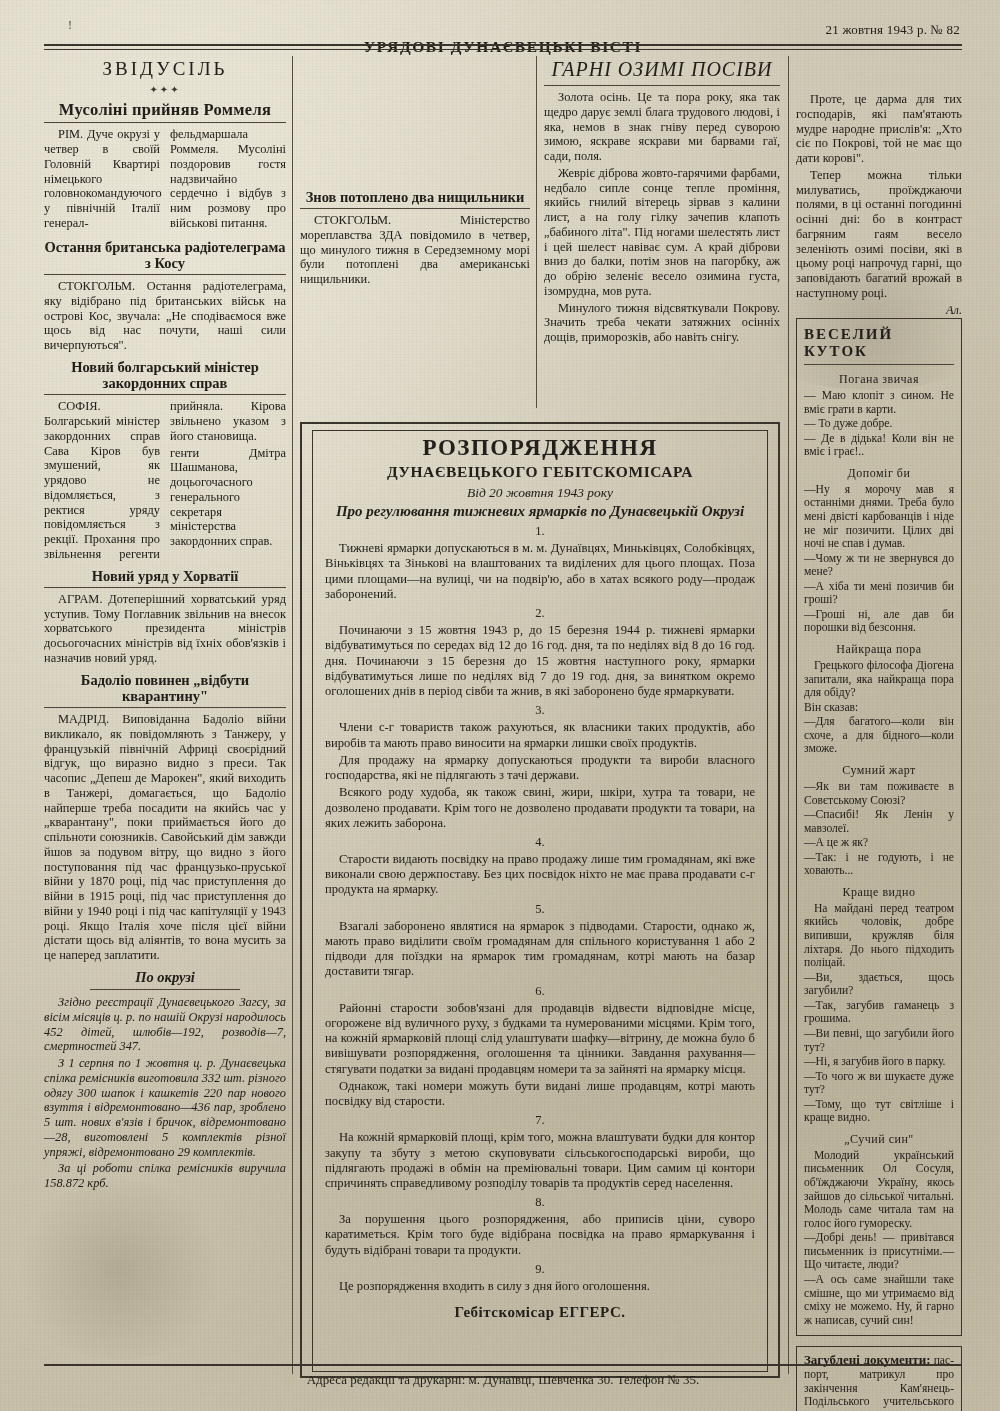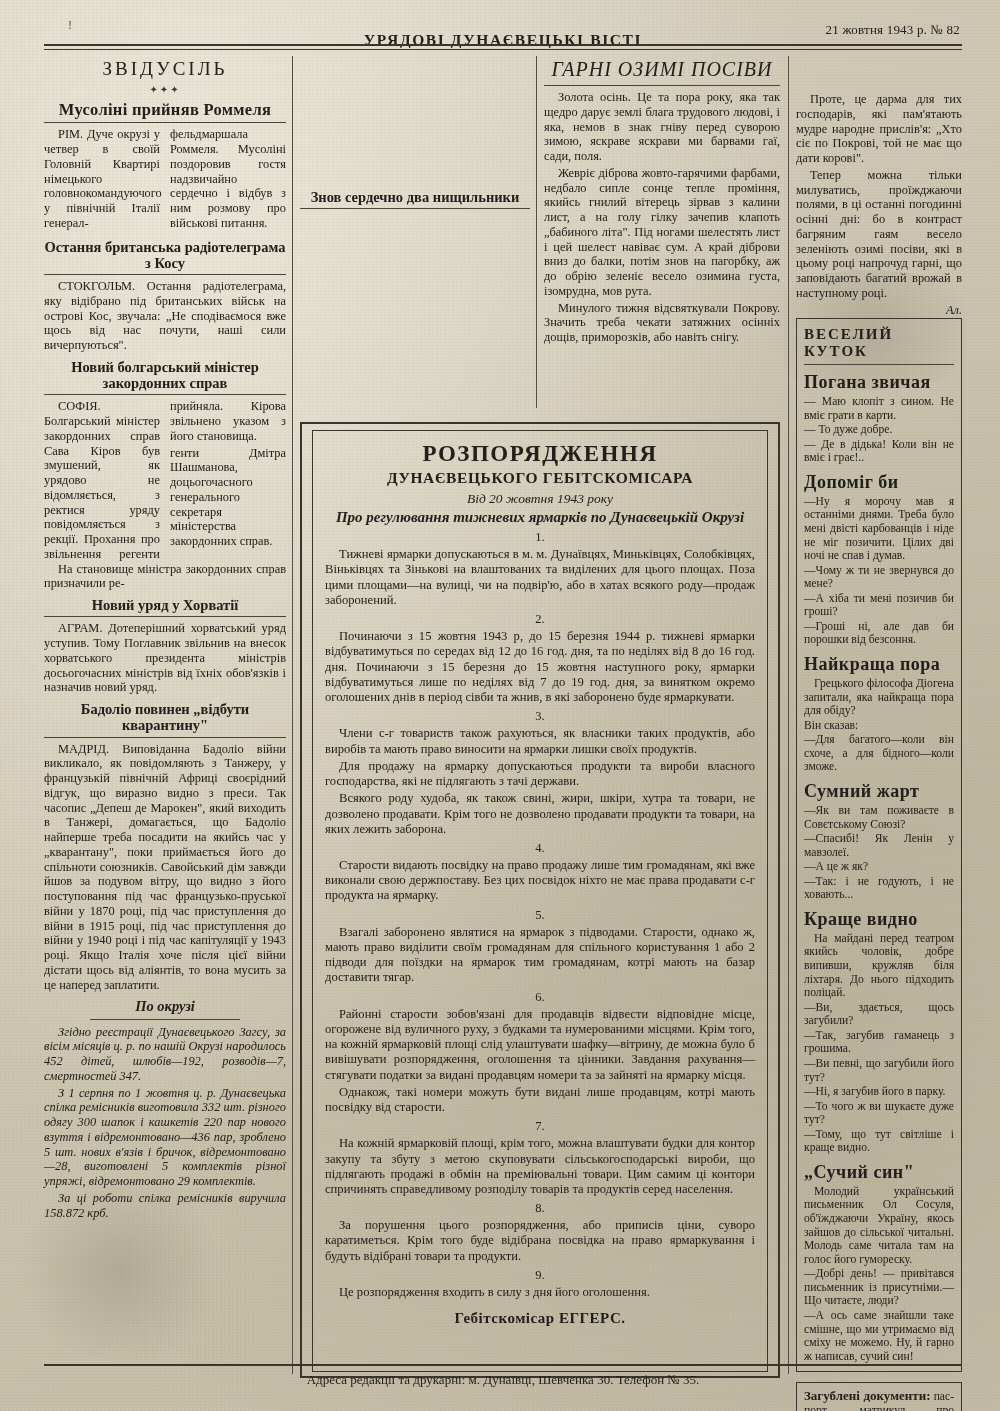--- a/index.html
+++ b/index.html
@@ -26,21 +26,21 @@
     pointer-events:none;
     opacity:.8;
   }
   .sheet{position:absolute;left:44px;top:18px;width:918px;height:1378px;}
 
   
   .masthead{
     position:absolute;left:0;top:0;width:918px;height:34px;
   }
   .mast-title{
-    position:absolute;left:0;right:0;top:13px;text-align:center;
+    position:absolute;left:0;right:0;top:20px;text-align:center;
     font-weight:bold;font-size:15.5px;letter-spacing:1.6px;
   }
   .mast-date{
     position:absolute;right:2px;top:4px;font-size:13px;letter-spacing:.2px;
   }
   .mast-left-mark{position:absolute;left:24px;top:0px;font-size:12px;color:#4a453c;}
   .rule-double{
     position:absolute;left:0;top:26px;width:918px;
     border-top:2px solid #3a352c;border-bottom:1px solid #3a352c;height:3px;
   }
@@ -76,37 +76,37 @@
   p.body.noind{text-indent:0;}
   .twocol{column-count:2;column-gap:10px;column-rule:none;}
   .ital{font-style:italic;}
   .sig{text-align:right;font-style:italic;font-size:12.4px;margin-top:2px;}
 
   
   .decree{
     position:absolute;left:256px;top:404px;width:480px;height:956px;
     border:2px solid #3a352c;padding:6px 10px 4px 10px;box-sizing:border-box;
   }
-  .decree-inner{border:1px solid #3a352c;height:100%;box-sizing:border-box;padding:8px 12px;}
+  .decree-inner{border:1px solid #3a352c;height:100%;box-sizing:border-box;padding:2px 12px;}
   .d-title{text-align:center;font-weight:bold;font-size:23px;letter-spacing:1.5px;margin:2px 0 2px;}
   .d-sub{text-align:center;font-weight:bold;font-size:15.5px;letter-spacing:.6px;margin:0 0 4px;}
   .d-date{text-align:center;font-style:italic;font-size:13.5px;margin:2px 0 2px;}
   .d-about{text-align:center;font-style:italic;font-weight:bold;font-size:15px;line-height:1.15;margin:0 0 4px;}
   .d-num{text-align:center;font-size:12.5px;margin:4px 0 2px;}
   .d-sign{text-align:center;font-weight:bold;font-size:15px;letter-spacing:.5px;margin-top:10px;}
   .decree p.body{font-size:12.6px;line-height:1.21;}
 
   
   .boxed{
     border:1px solid #3a352c;padding:5px 7px 7px 7px;box-sizing:border-box;
   }
   .kutok-title{
     text-align:left;font-weight:bold;font-size:15px;letter-spacing:2px;margin:2px 0 4px;
   }
-  .joke-title{font-weight:bold;font-size:18px;margin:7px 0 2px;letter-spacing:.5px;}
+  .joke-title{text-align:center;font-weight:normal;font-size:12px;margin:7px 0 2px;letter-spacing:.5px;}
   .joke p{font-size:11.6px;line-height:1.17;margin:0 0 1px 0;text-align:justify;text-indent:10px;}
   .joke p.d{text-indent:0;}
   .docs-title{font-weight:bold;font-size:13px;}
   .docs p{font-size:11.6px;line-height:1.18;margin:0;text-align:justify;}
 
   
   .footer{
     position:absolute;left:0;bottom:8px;width:918px;text-align:center;font-size:13px;
   }
   .footer-rule{position:absolute;left:0;bottom:30px;width:918px;border-top:2px solid #3a352c;height:0;}
@@ -151,21 +151,20 @@
       <h3 class="head small">Остання британська радіотелеграма з Косу</h3>
       <div class="hr-thin"></div>
       <p class="body">СТОКГОЛЬМ. Остання радіотелеграма, яку відібрано під британських військ на острові Кос, звучала: „Не сподіваємося вже щось від нас почути, наші сили вичерпуються".</p>
 
       <h3 class="head small">Новий болгарський міністер закордонних справ</h3>
       <div class="hr-thin"></div>
       <div class="twocol">
         <p class="body">СОФІЯ. Болгарський міністер закордонних справ Сава Кіров був змушений, як урядово не відомляється, з ректися уряду повідомляється з рекції. Прохання про звільнення регенти прийняла. Кірова звільнено указом з його становища.</p>
         <p class="body noind">генти Дмітра Шашманова, доцьогочасного генерального секретаря міністерства закордонних справ.</p>
       </div>
-      <p class="body">На становище міністра закордонних справ призначили ре-</p>
 
       <h3 class="head small">Новий уряд у Хорватії</h3>
       <div class="hr-thin"></div>
       <p class="body">АГРАМ. Дотеперішний хорватський уряд уступив. Тому Поглавник звільнив на внесок хорватського президента міністрів досьогочасних міністрів від їхніх обов'язків і назначив новий уряд.</p>
 
       <h3 class="head small">Бадоліо повинен „відбути кварантину"</h3>
       <div class="hr-thin"></div>
       <p class="body">МАДРІД. Виповіданна Бадоліо війни викликало, як повідомляють з Танжеру, у французькій північній Африці своєрідний відгук, що виразно видно з преси. Так часопис „Депеш де Марокен", який виходить в Танжері, домагається, що Бадоліо найперше треба посадити на якийсь час у „кварантану", поки приймається його до спільноти союзників. Савойський дім завжди йшов за подувом вітру, що видно з його поступовання під час французько-пруської війни у 1870 році, під час приступлення до війни в 1915 році, під час приступлення до війни у 1940 році і під час капітуляції у 1943 році. Якщо Італія хоче після цієї війни дістати щось від аліянтів, то вона мусить за це наперед заплатити.</p>
 
       <h3 class="head small ital" style="font-style:italic;">По окрузі</h3>
@@ -185,22 +184,23 @@
       <p class="body">Минулого тижня відсвяткували Покрову. Значить треба чекати затяжних осінніх дощів, приморозків, або навіть снігу.</p>
     </div>
 
     <div class="col" style="left:752px;width:166px;top:74px;">
       <p class="body">Проте, це дарма для тих господарів, які пам'ятають мудре народне прислів'я: „Хто сіє по Покрові, той не має що дати корові".</p>
       <p class="body">Тепер можна тільки милуватись, проїжджаючи полями, в ці останні погодинні осінні дні: бо в контраст багряним гаям весело зеленіють озимі посіви, які в цьому році напрочуд гарні, що заповідають багатий врожай в наступному році.</p>
       <div class="sig">Ал.</div>
     </div>
 
     <div class="col" style="left:256px;width:230px;top:165px;">
-      <h3 class="head small">Знов сердечно два нищильники</h3>
-      <div class="hr-thin"></div>
+      <h3 class="head small">Знов потоплено два нищильники</h3>
+      <div class="hr-thin"></div>
+      <p class="body">СТОКГОЛЬМ. Міністерство мореплавства ЗДА повідомило в четвер, що минулого тижня в Середземному морі були потоплені два американські нищильники.</p>
     </div>
 
     <div class="decree">
       <div class="decree-inner">
         <div class="d-title">РОЗПОРЯДЖЕННЯ</div>
         <div class="d-sub">ДУНАЄВЕЦЬКОГО ГЕБІТСКОМІСАРА</div>
         <div class="d-date">Від 20 жовтня 1943 року</div>
         <div class="d-about">Про регулювання тижневих ярмарків по Дунаєвецькій Окрузі</div>
 
         <div>

